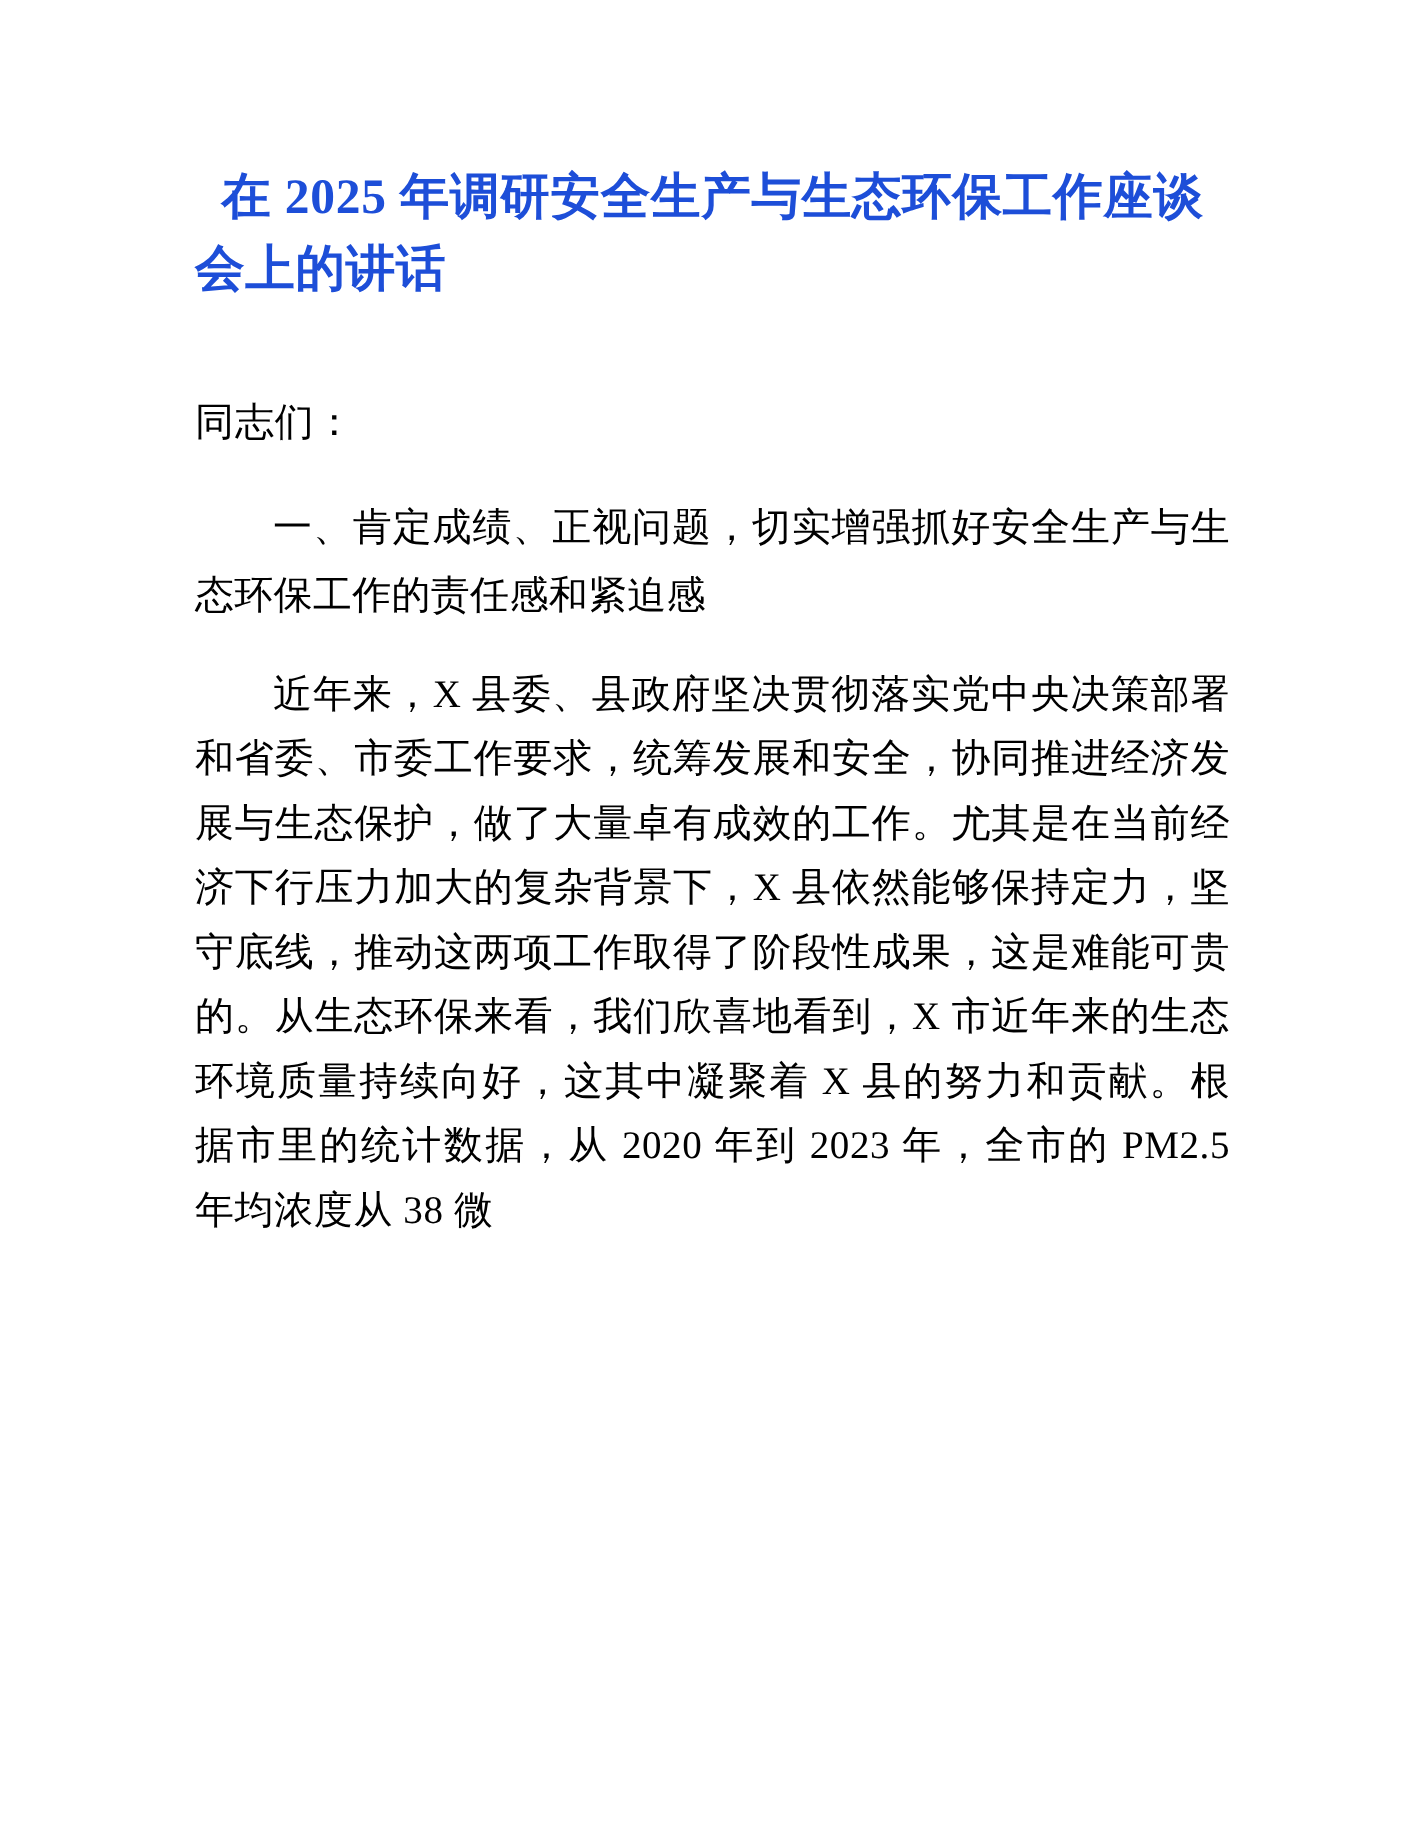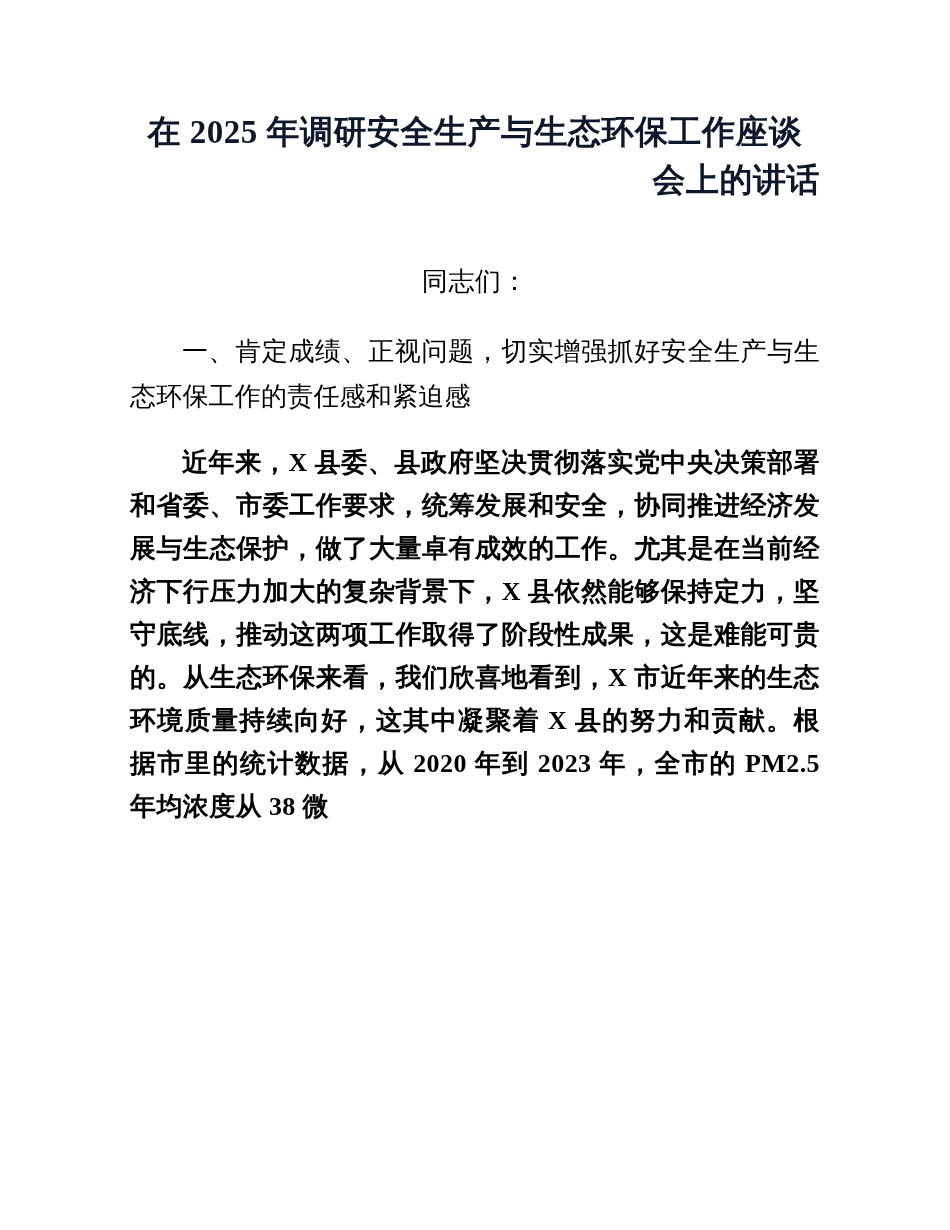--- a/index.html
+++ b/index.html
@@ -36,39 +36,39 @@
   
   .doc-title {
     margin: 0;
     padding-top: 108px;
     text-align: center;
     font-family: "Liberation Serif", "DejaVu Serif", serif;
     font-weight: bold;
     font-size: 33px;
     line-height: 48px;
     letter-spacing: 0.5px;
-    color: #0f172a;
+    color: #1d4ed8;
   }
   .doc-title .tline {
     display: block;
     white-space: nowrap;
   }
   .doc-title .tline-2 {
-    text-align: right;
+    text-align: left;
   }
 
   
   .salutation {
     margin: 0;
     padding-top: 56px;
     font-family: "Liberation Serif", "DejaVu Serif", serif;
     font-size: 26px;
     line-height: 43px;
     letter-spacing: 0.6px;
-    text-align: center;
+    text-align: left;
   }
 
   .para {
     margin: 0;
     padding-top: 14px;
     font-family: "Liberation Serif", "DejaVu Serif", serif;
     font-size: 26px;
     line-height: 43px;
     letter-spacing: 0.4px;
     text-align: justify;
@@ -99,21 +99,20 @@
     padding-top: 22px;
     font-family: "Liberation Serif", "DejaVu Serif", serif;
     font-size: 26px;
     line-height: 43px;
     letter-spacing: 0.4px;
     text-align: justify;
     text-align-last: left;
     text-justify: inter-ideograph;
     text-indent: 52px;
     word-break: break-all;
-    font-weight: bold;
   }
 </style>
 </head>
 <body>
 
 <div class="page">
   <div class="content">
 
     <h1 class="doc-title">
       <span class="tline tline-1">在 2025 年调研安全生产与生态环保工作座谈</span>

